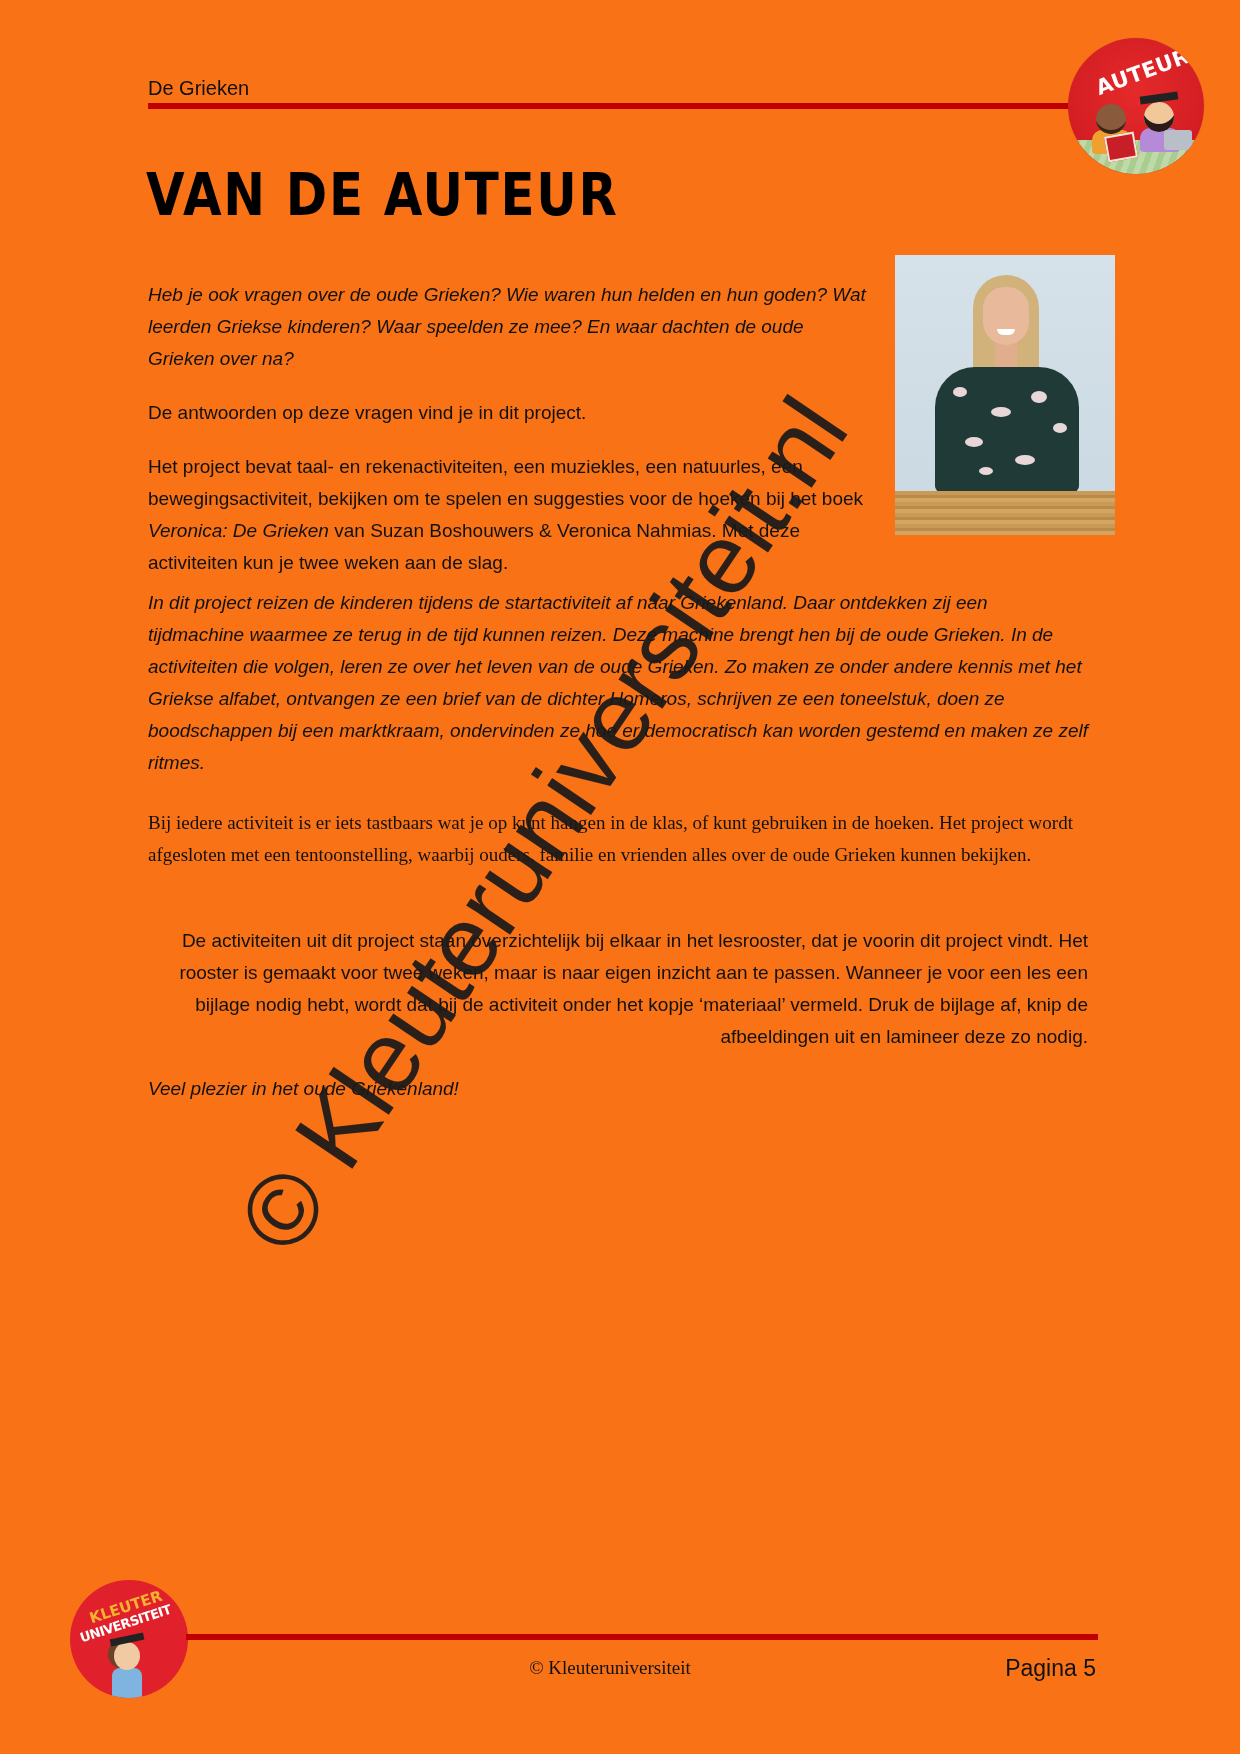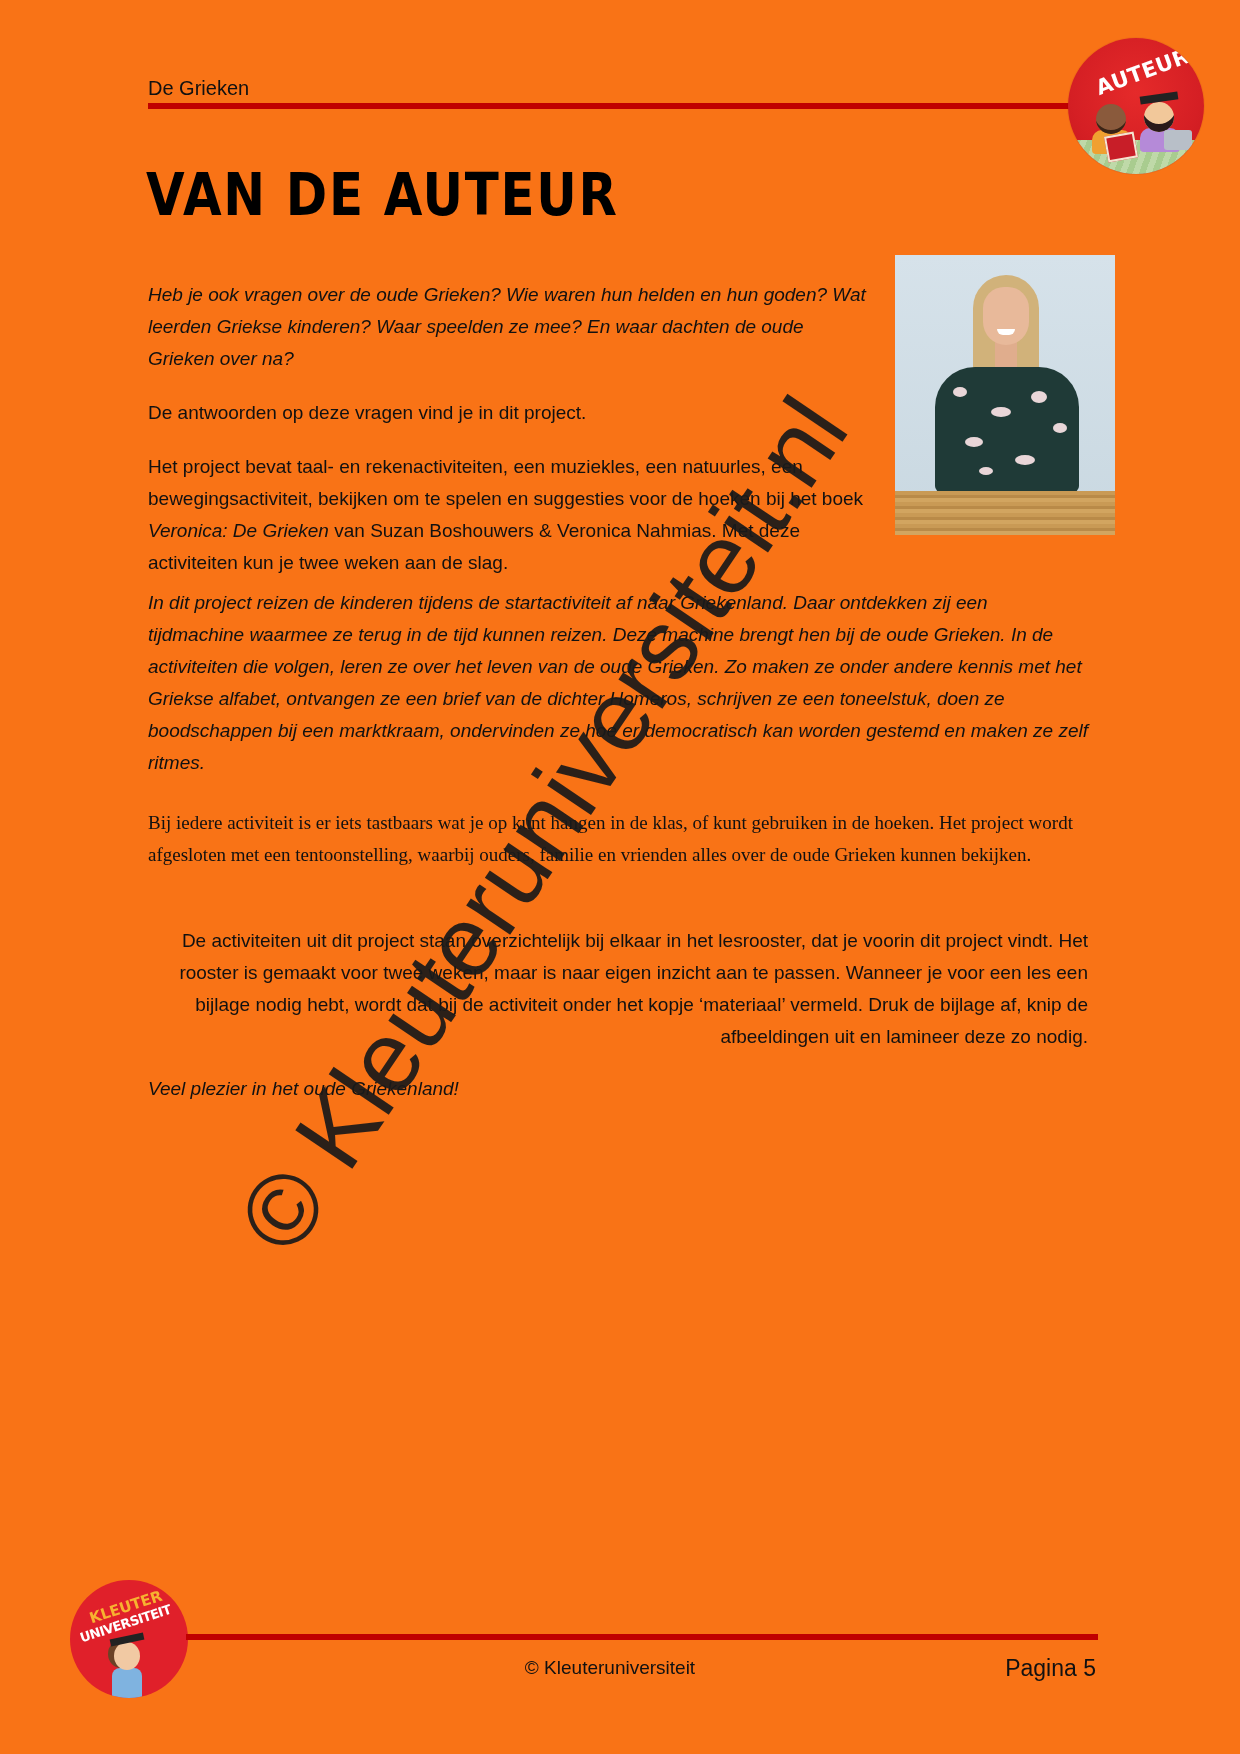--- a/index.html
+++ b/index.html
@@ -288,21 +288,21 @@
     .foot-center {
       position: absolute;
       left: 0;
       width: 1240px;
       top: 1656px;
       text-align: center;
       font-size: 19px;
       line-height: 24px;
       color: #111;
     }
-    .foot-center span { margin-left: -20px; }
+    .foot-center span { margin-left: -20px; font-family: Liberation Serif, serif; }
     .foot-page {
       position: absolute;
       right: 144px;
       top: 1656px;
       font-size: 23px;
       line-height: 24px;
       color: #111;
     }
   </style>
 </head>

